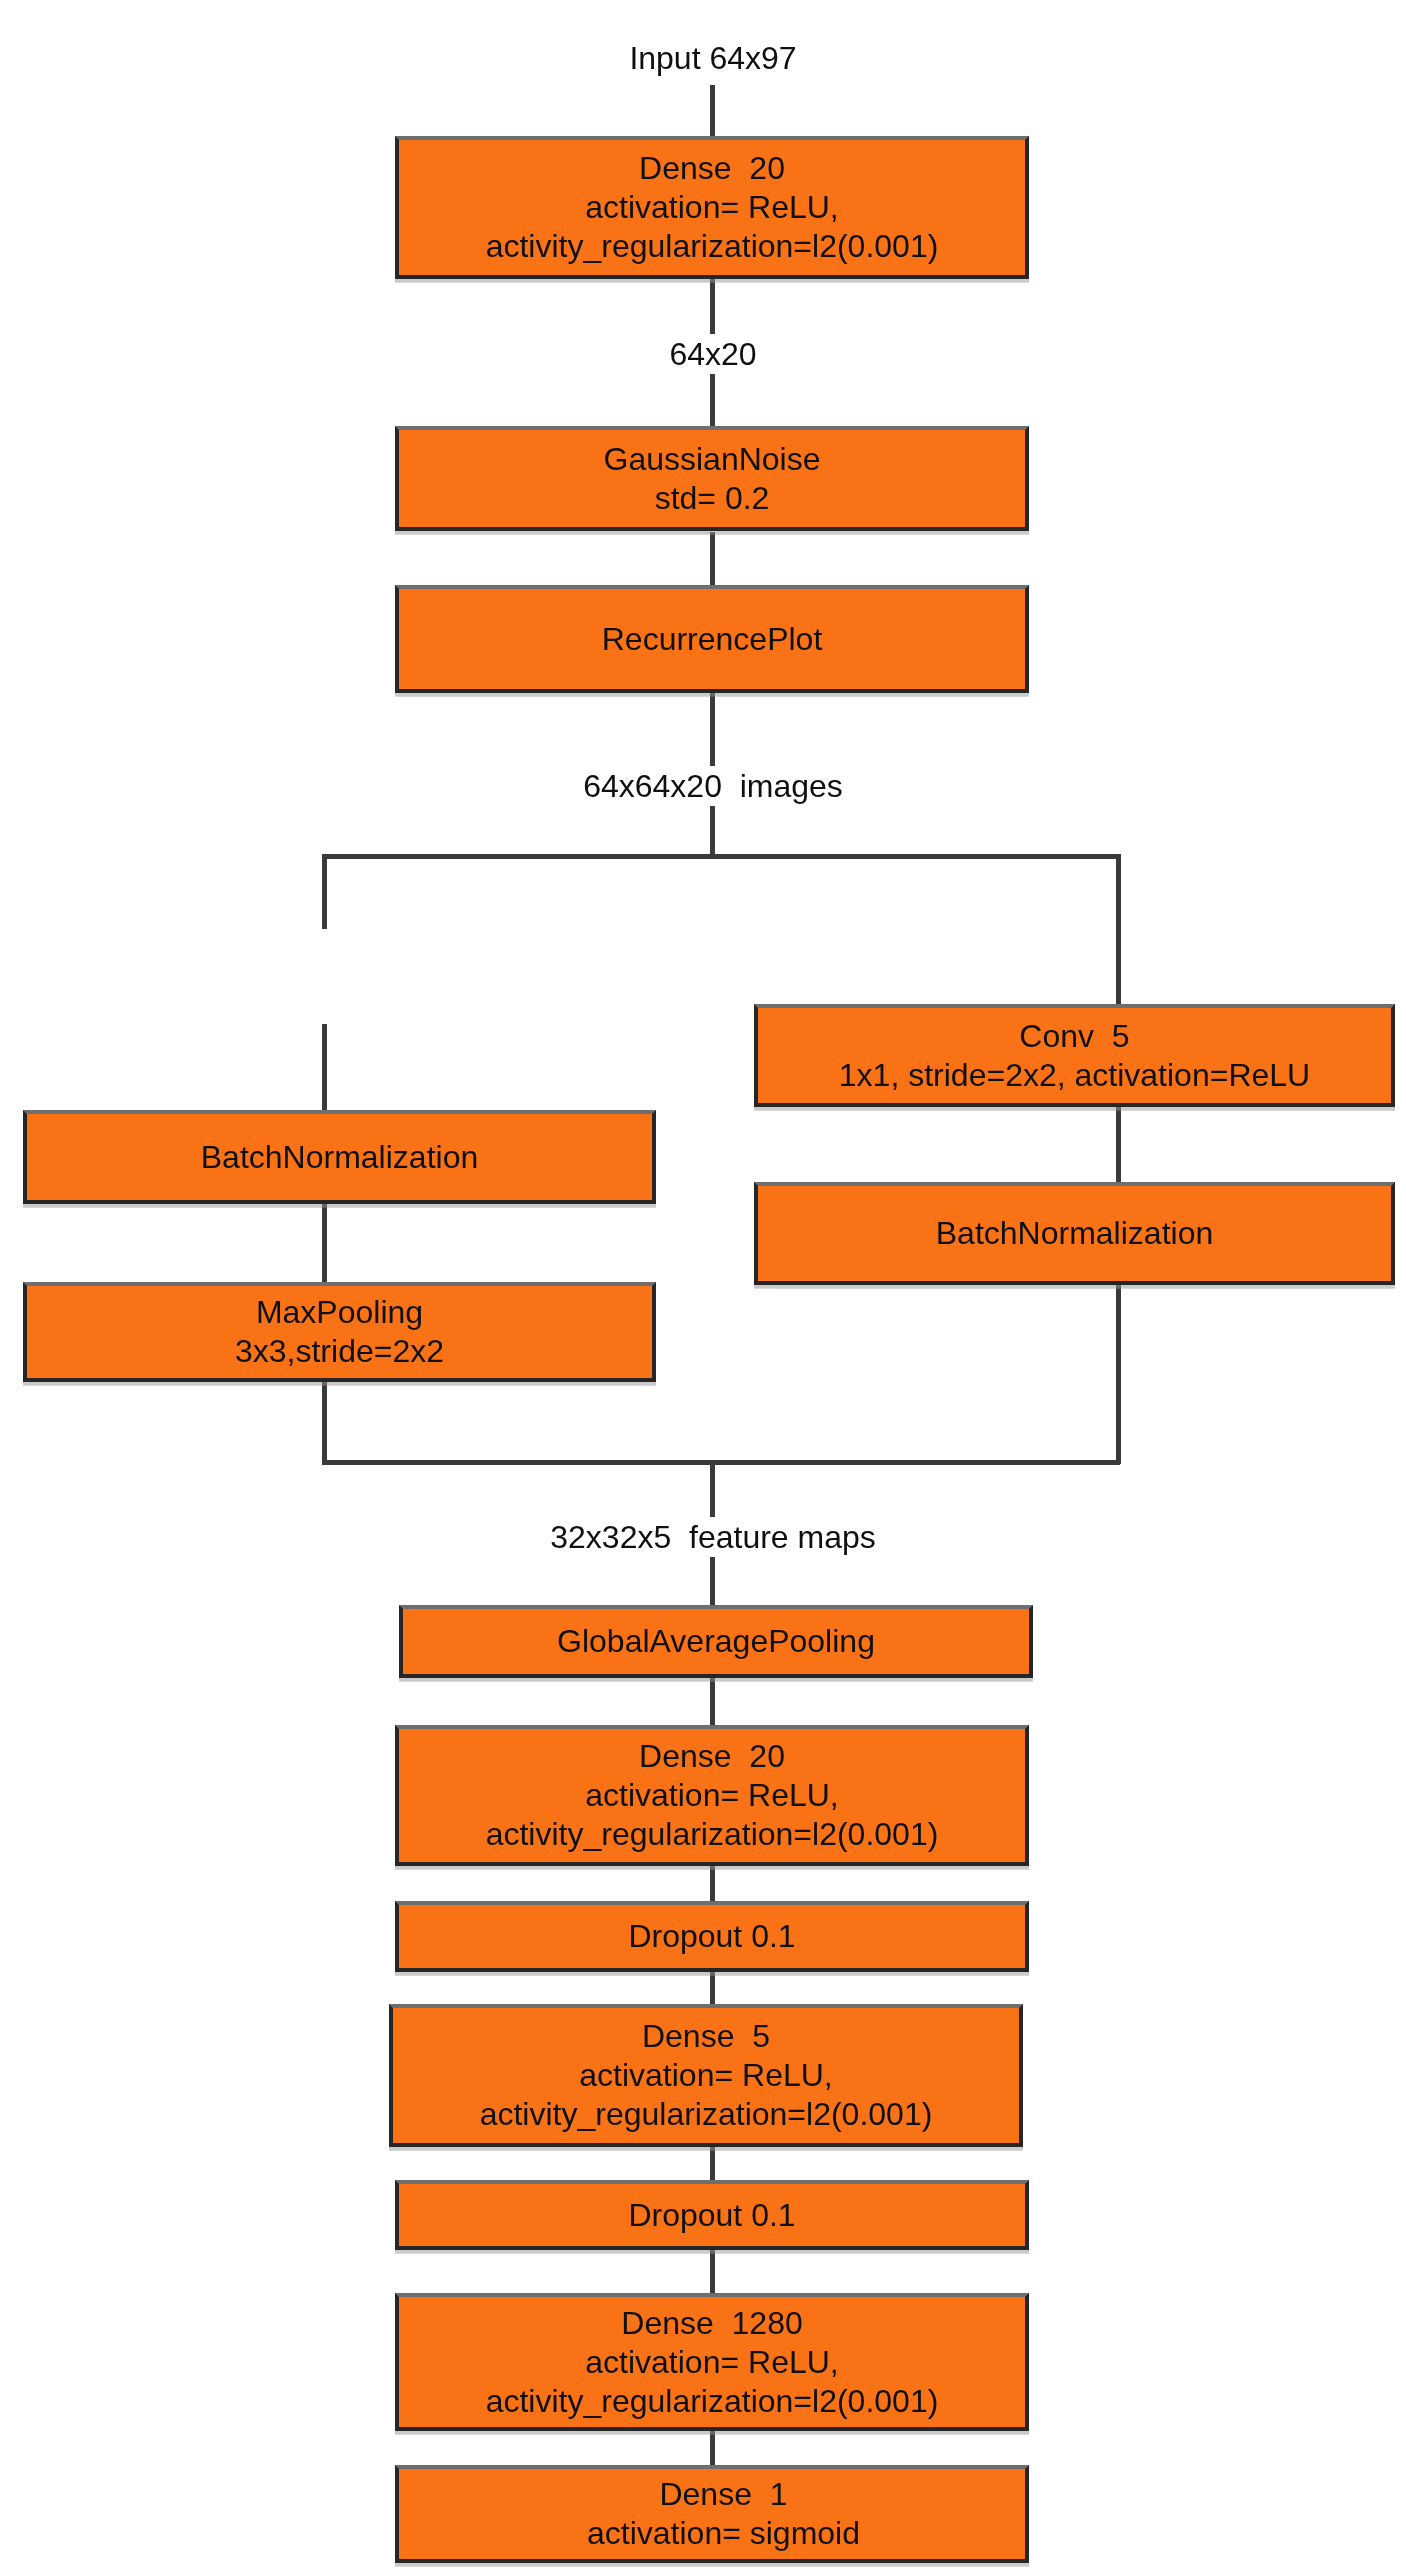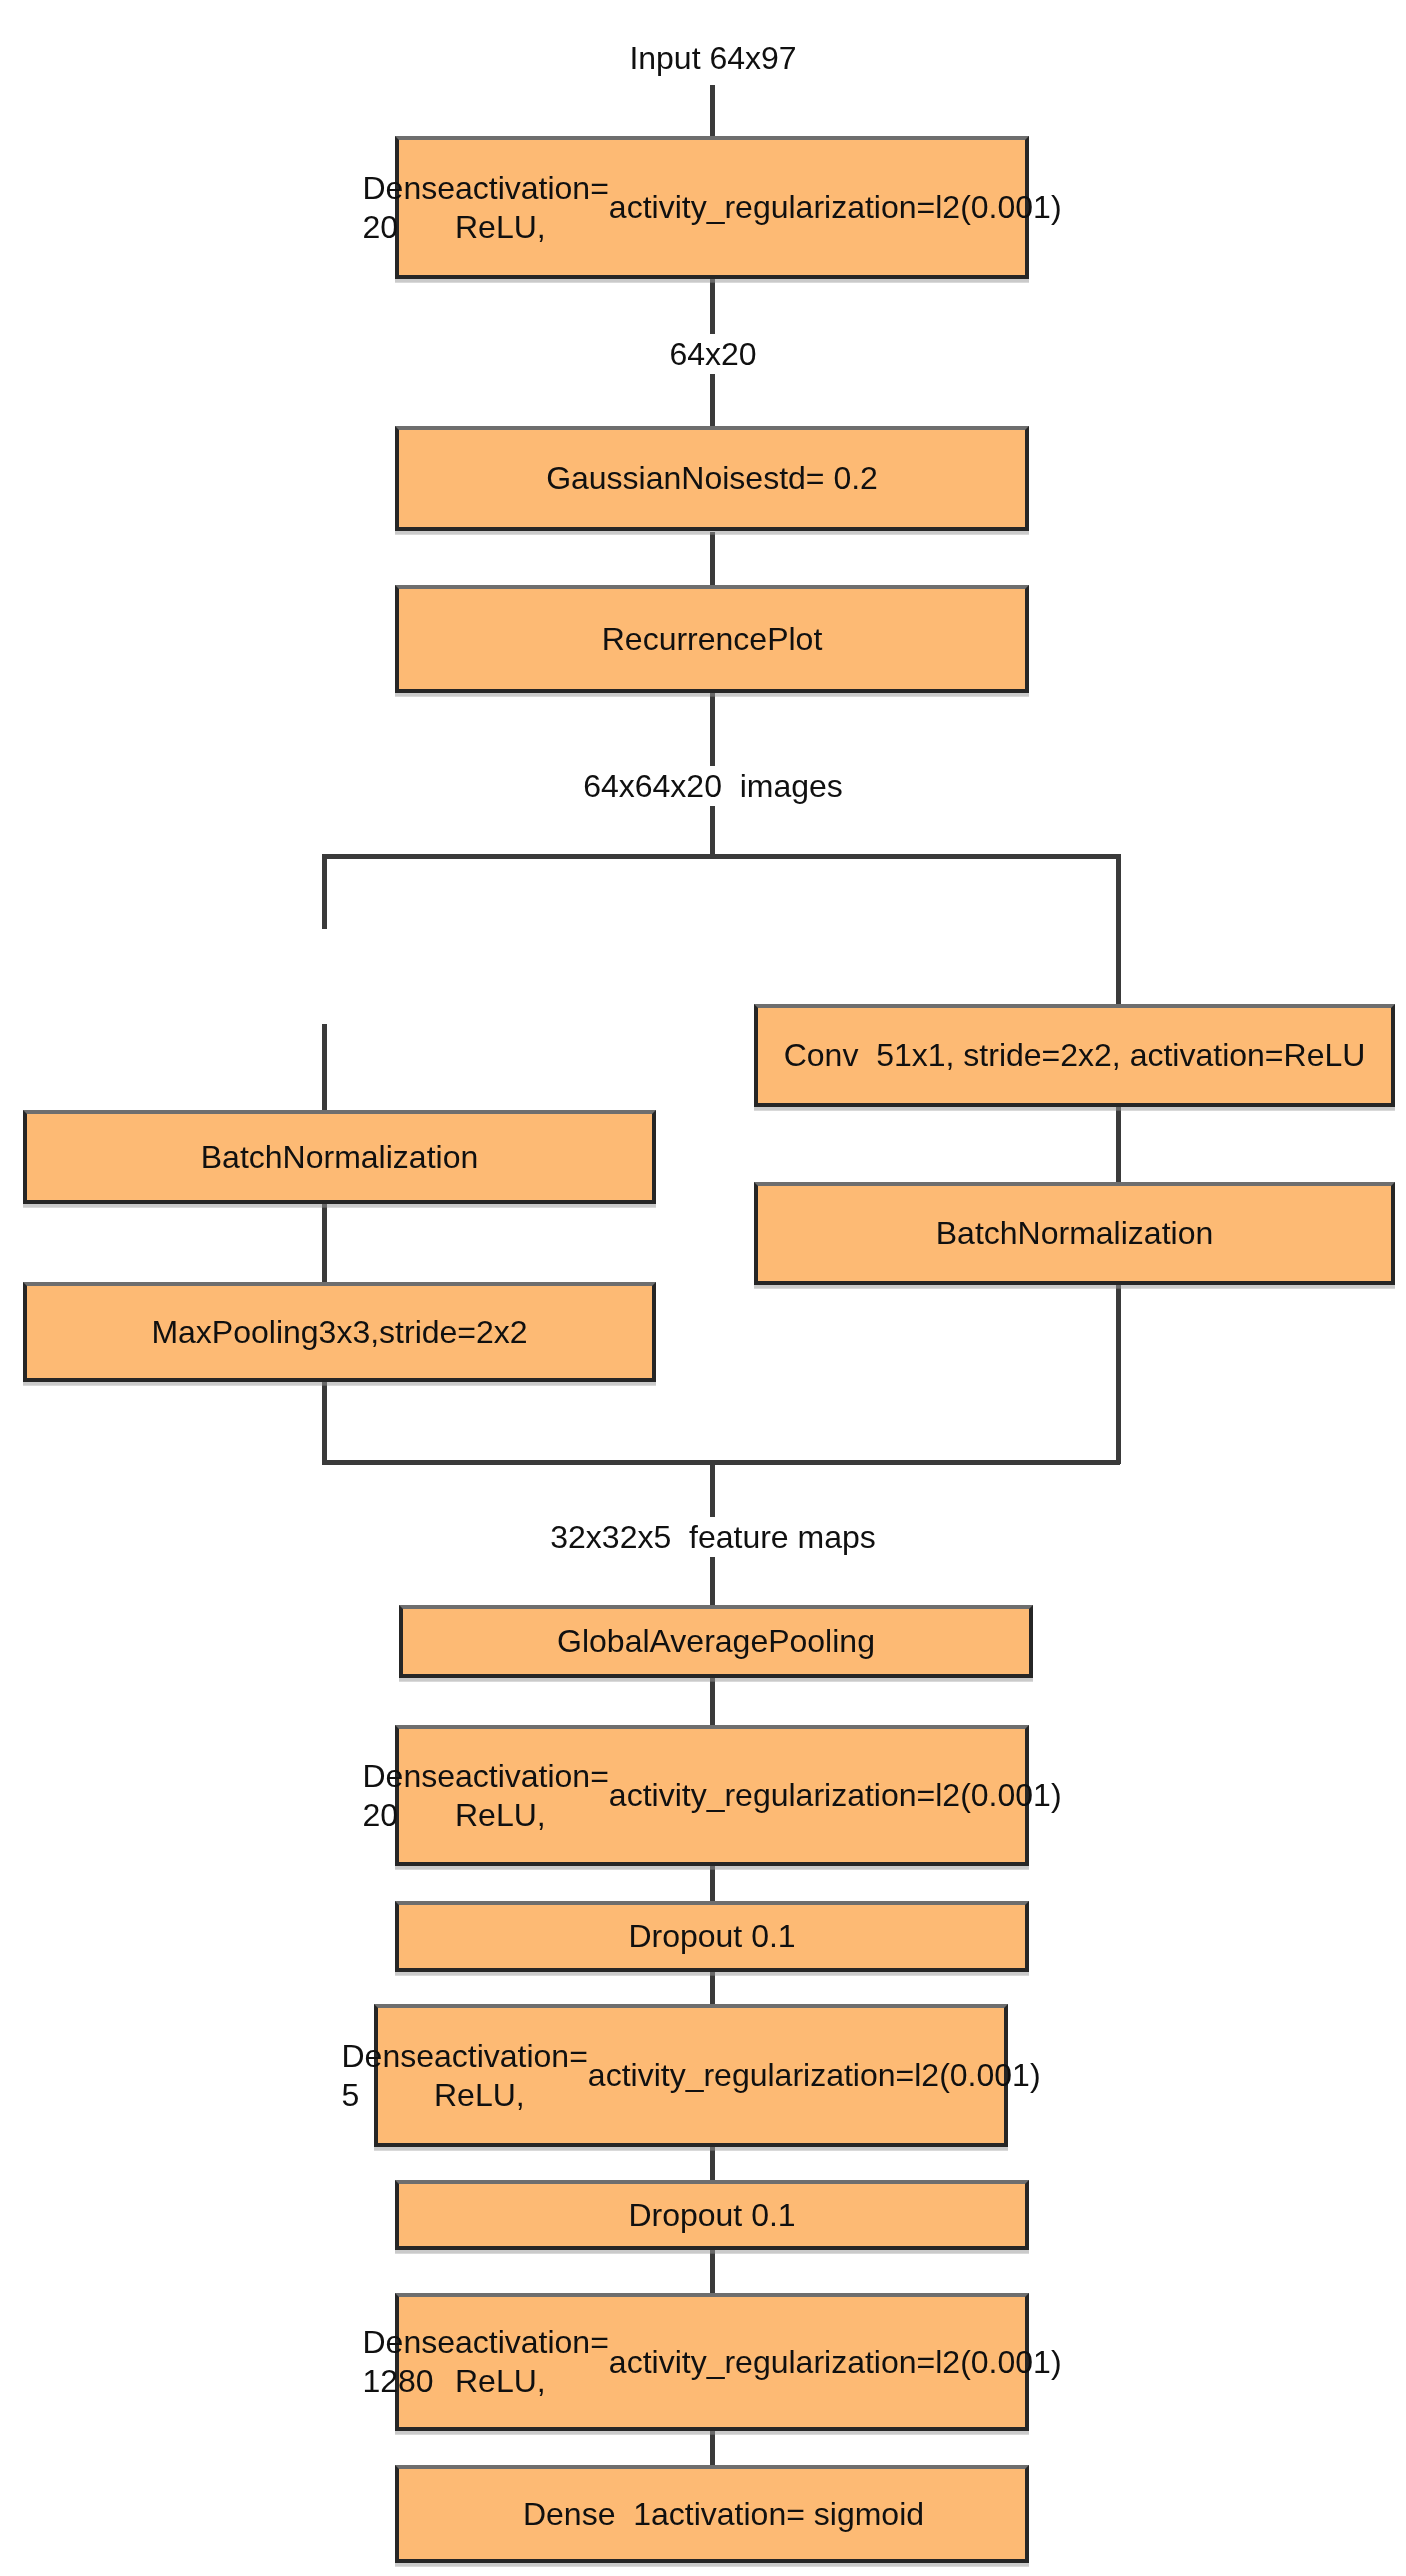--- a/index.html
+++ b/index.html
@@ -12,29 +12,30 @@
     width: 1407px;
     height: 2576px;
     background: #ffffff;
     font-family: "Liberation Sans", "DejaVu Sans", sans-serif;
     color: #101010;
     overflow: hidden;
     margin-top: 27px;
   }
   .box {
     position: absolute;
-    background: #fdba74;
+    background: #f97316;
     border: 4.3px solid #262626;
     border-top-color: #6e6e6e;
     box-shadow: 0 3.7px 0 rgba(150,150,150,0.5);
     box-sizing: border-box;
     display: flex;
+    flex-direction: column;
     justify-content: center;
     align-items: center;
-    text-align: left;
+    text-align: right;
     font-size: 32px;
     line-height: 39px;
     white-space: pre-wrap;
     z-index: 2;
   }
   .box .bline { white-space: pre-wrap; }
   .vline {
     position: absolute;
     width: 4.9px;
     background: #3a3a3a;
@@ -133,21 +134,21 @@
   <div class="box" style="left:395px; top:1698px; width:634px; height:141px;">
     <div class="bline">Dense  20</div>
     <div class="bline">activation= ReLU,</div>
     <div class="bline">activity_regularization=l2(0.001)</div>
   </div>
 
   <div class="box" style="left:395px; top:1874px; width:634px; height:71px;">
     <div class="bline">Dropout 0.1</div>
   </div>
 
-  <div class="box" style="left:374px; top:1977px; width:634px; height:143px;">
+  <div class="box" style="left:389px; top:1977px; width:634px; height:143px;">
     <div class="bline">Dense  5</div>
     <div class="bline">activation= ReLU,</div>
     <div class="bline">activity_regularization=l2(0.001)</div>
   </div>
 
   <div class="box" style="left:395px; top:2153px; width:634px; height:70px;">
     <div class="bline">Dropout 0.1</div>
   </div>
 
   <div class="box" style="left:395px; top:2266px; width:634px; height:138px;">

